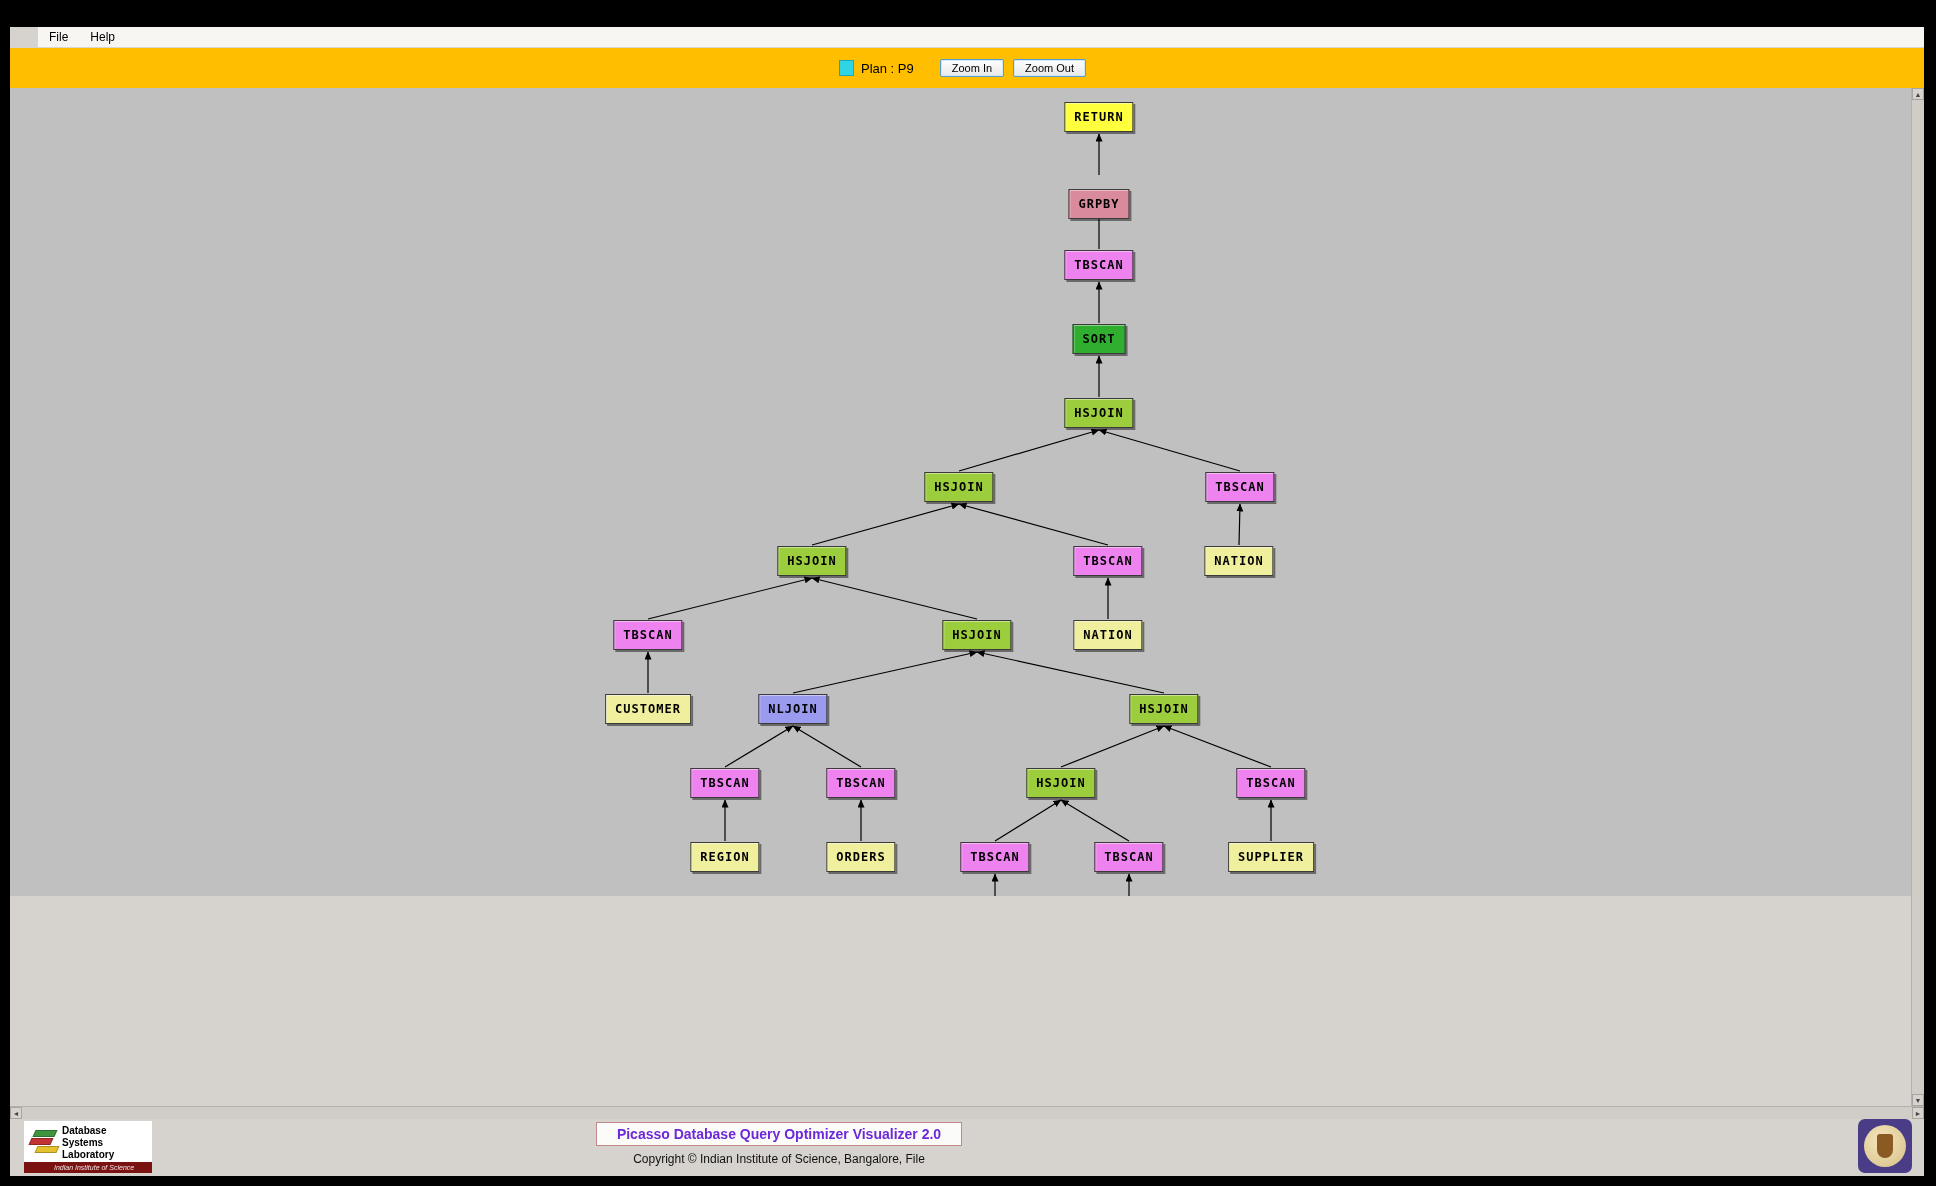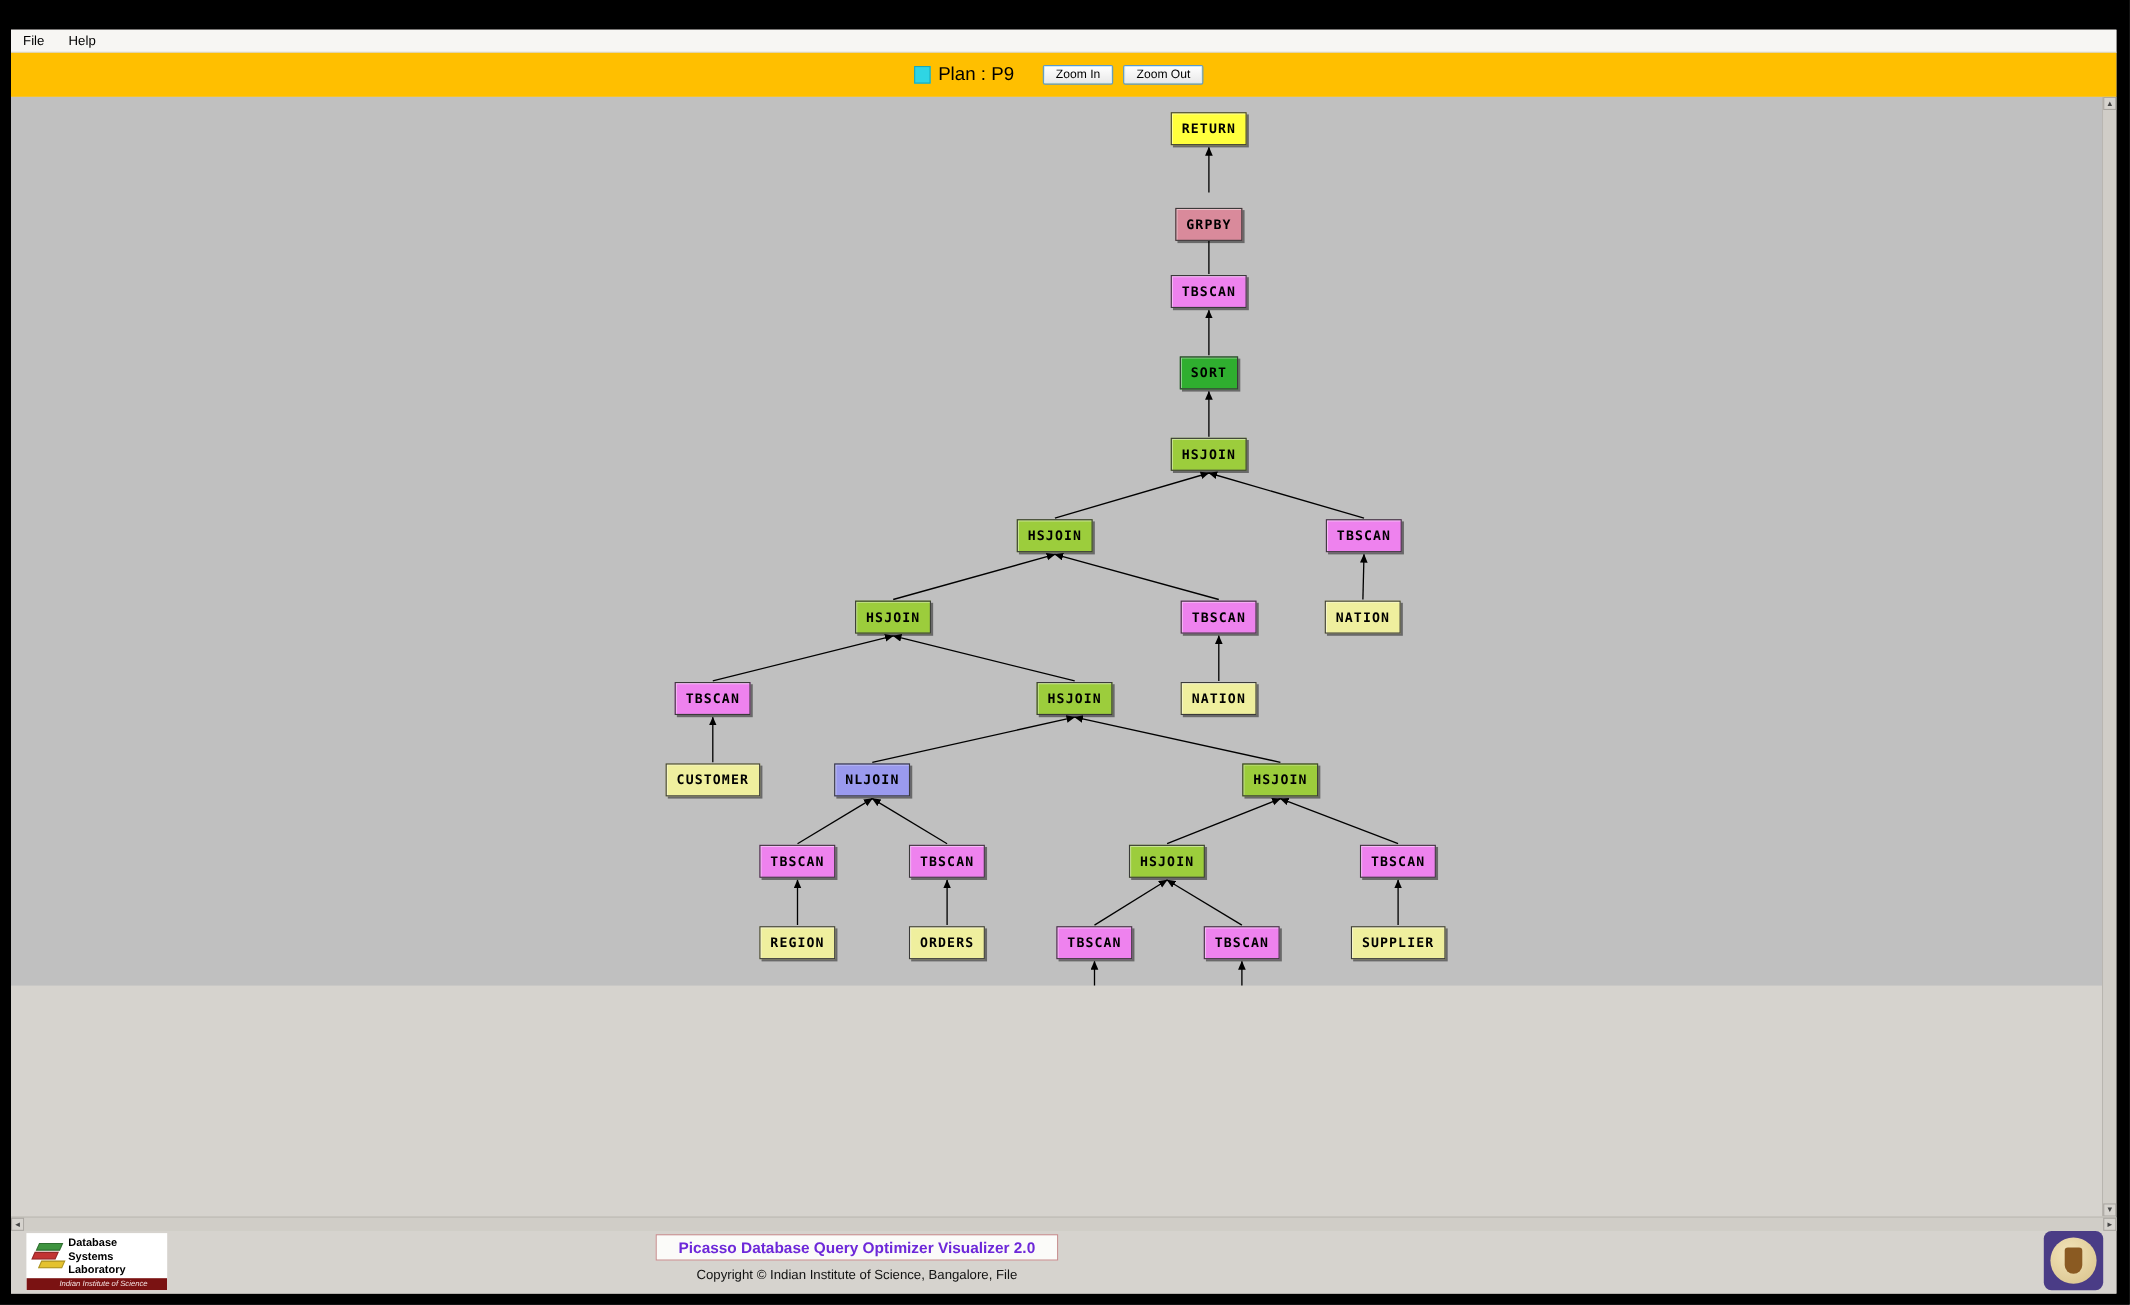--- a/index.html
+++ b/index.html
@@ -23,37 +23,38 @@
     flex: 0 0 21px;
     background: #f7f6f3;
     border-bottom: 1px solid #d9d6d0;
     display: flex;
     align-items: center;
     padding-left: 8px;
     gap: 16px;
     font-size: 12px;
     color: #000;
     box-sizing: border-box;
+    margin-left: 28px;
   }
   .menu-item { cursor: default; padding: 1px 3px; }
   
   .toolbar {
     flex: 0 0 40px;
     display: flex;
     align-items: center;
     justify-content: center;
   }
   .toolbar-center { display: flex; align-items: center; }
   .legend-swatch {
     width: 13px; height: 14px;
     display: inline-block;
     border: 1px solid #1ba8b8;
     margin-right: 7px;
   }
-  .plan-label { font-size: 17px; color: #000; margin-right: 26px; }
+  .plan-label { font-size: 13px; color: #000; margin-right: 26px; }
   .tb-btn {
     font-family: "Liberation Sans", sans-serif;
     font-size: 11px;
     color: #000;
     padding: 2px 11px;
     margin-right: 9px;
     background: linear-gradient(#ffffff, #e8e8e8);
     border: 1px solid #5a9bd0;
     border-radius: 2px;
     box-shadow: inset 0 0 0 1px #cfe9f6;

